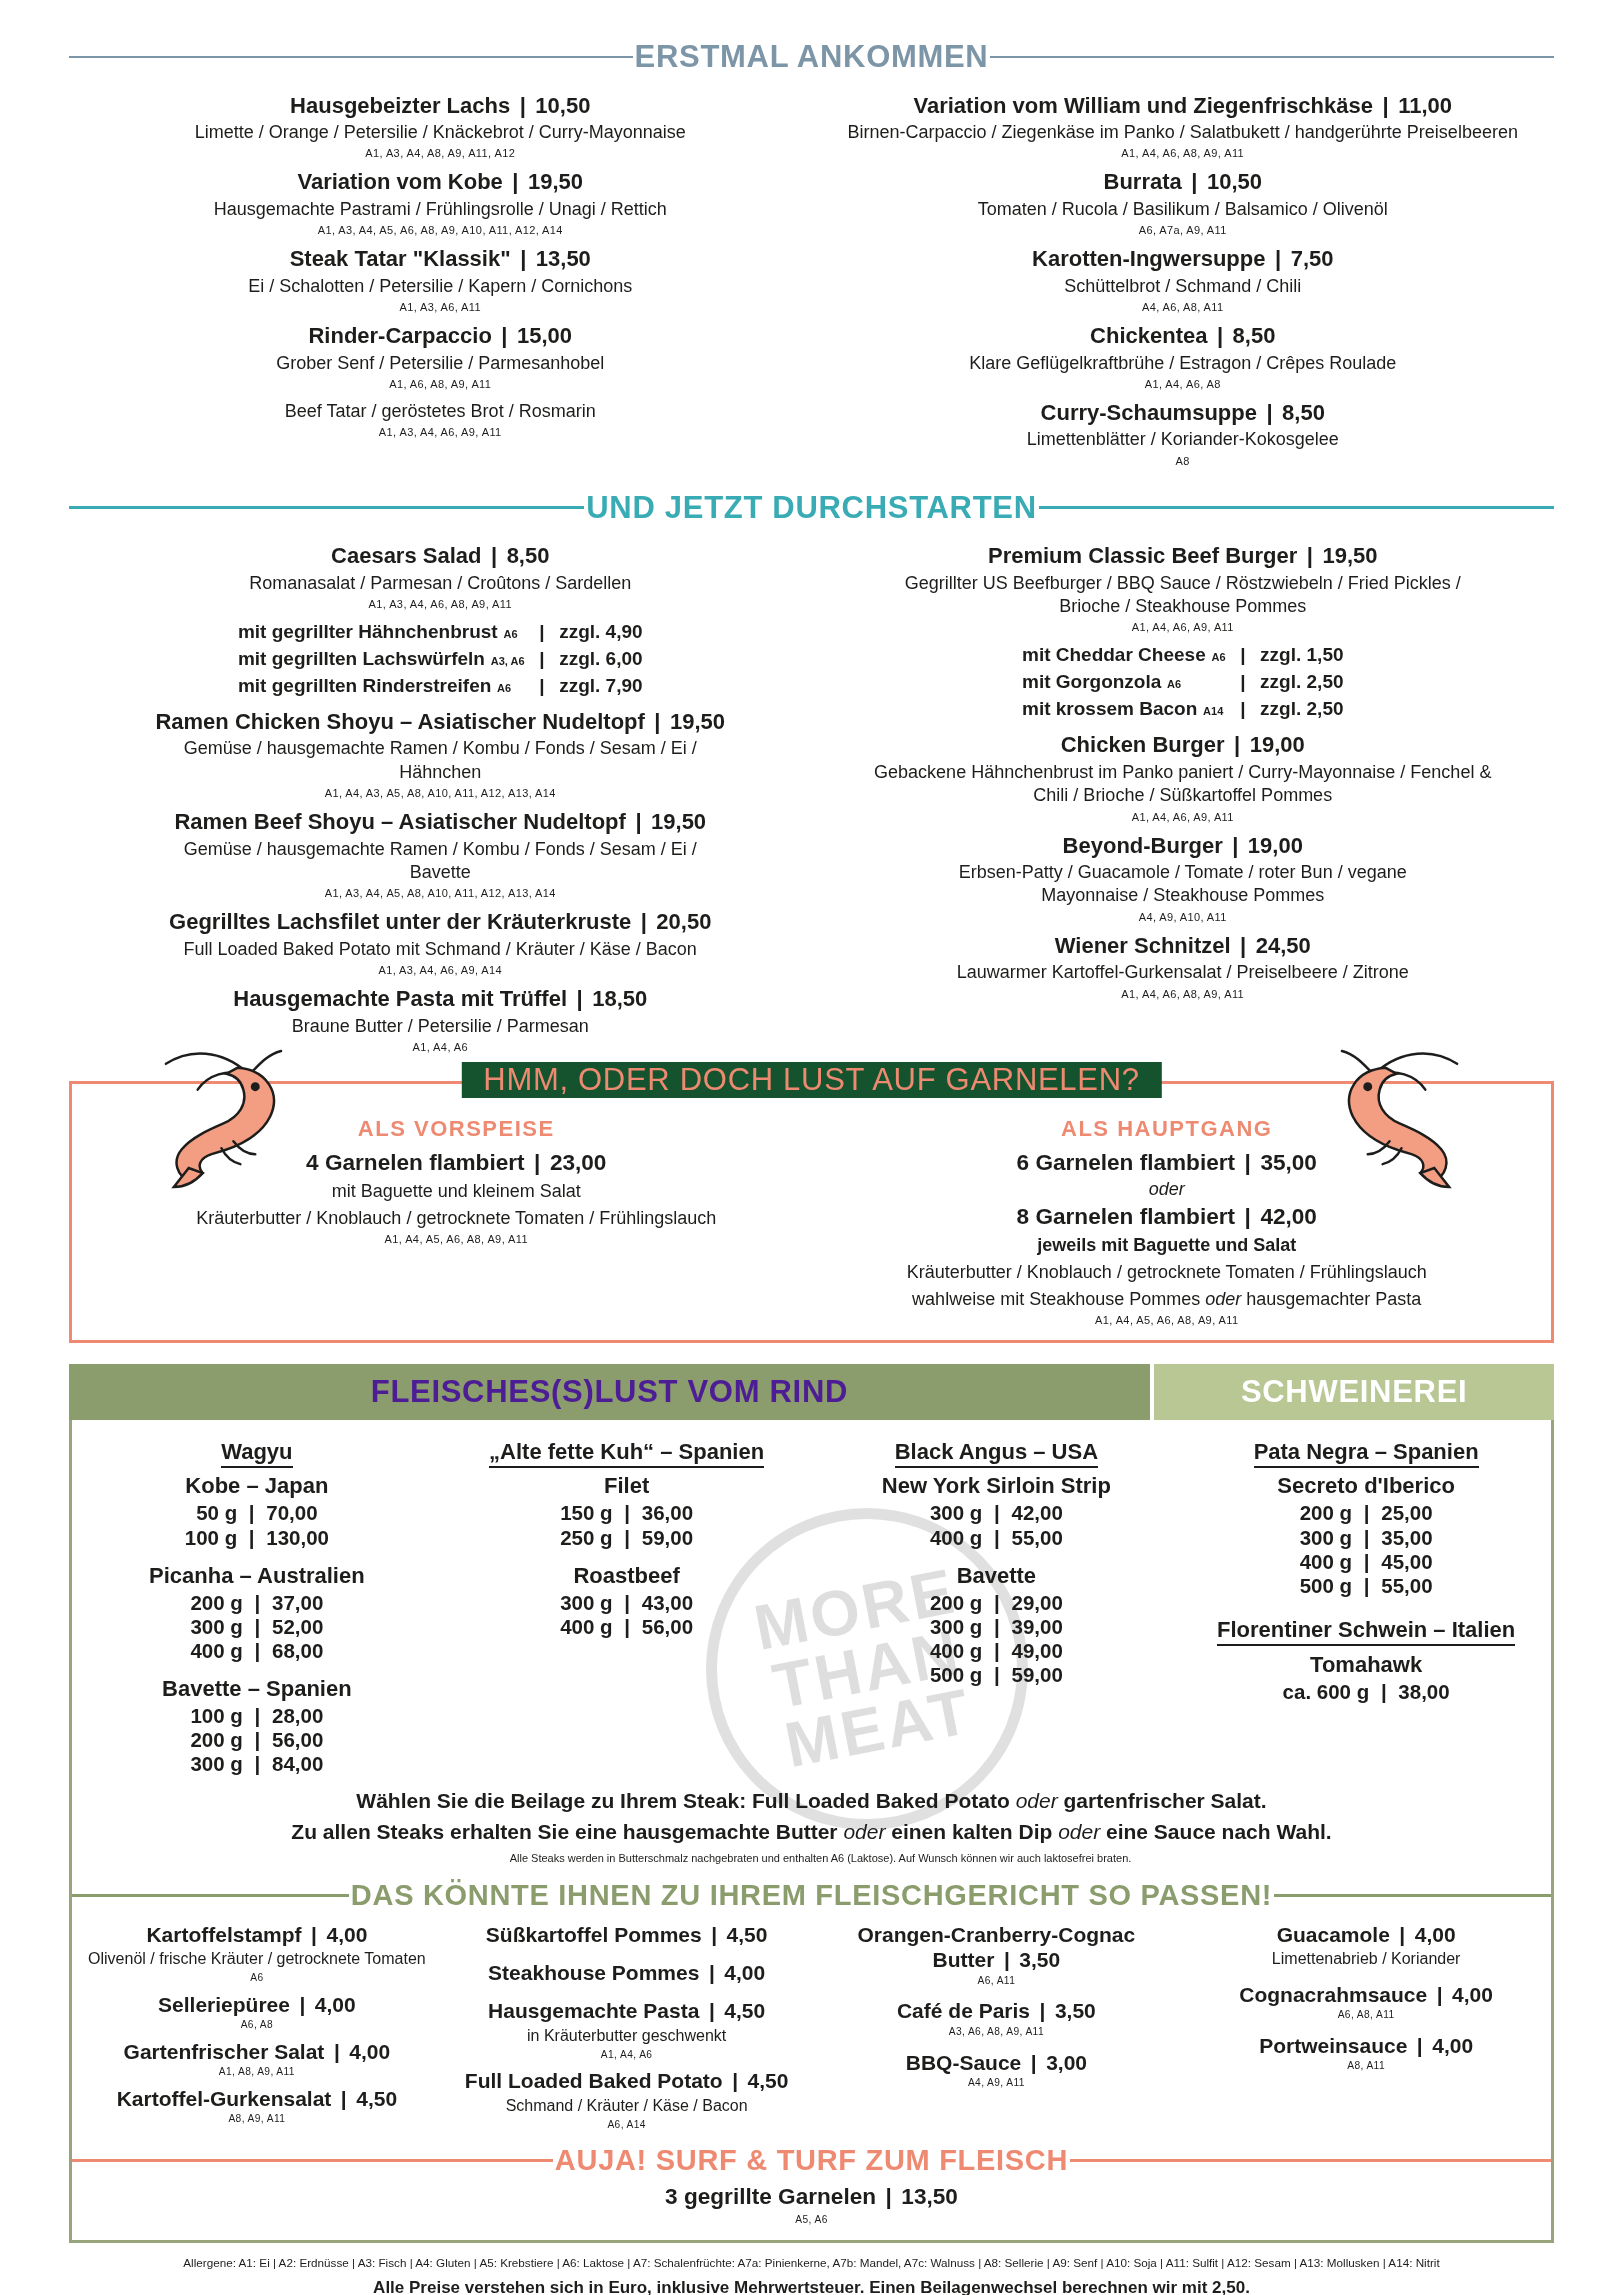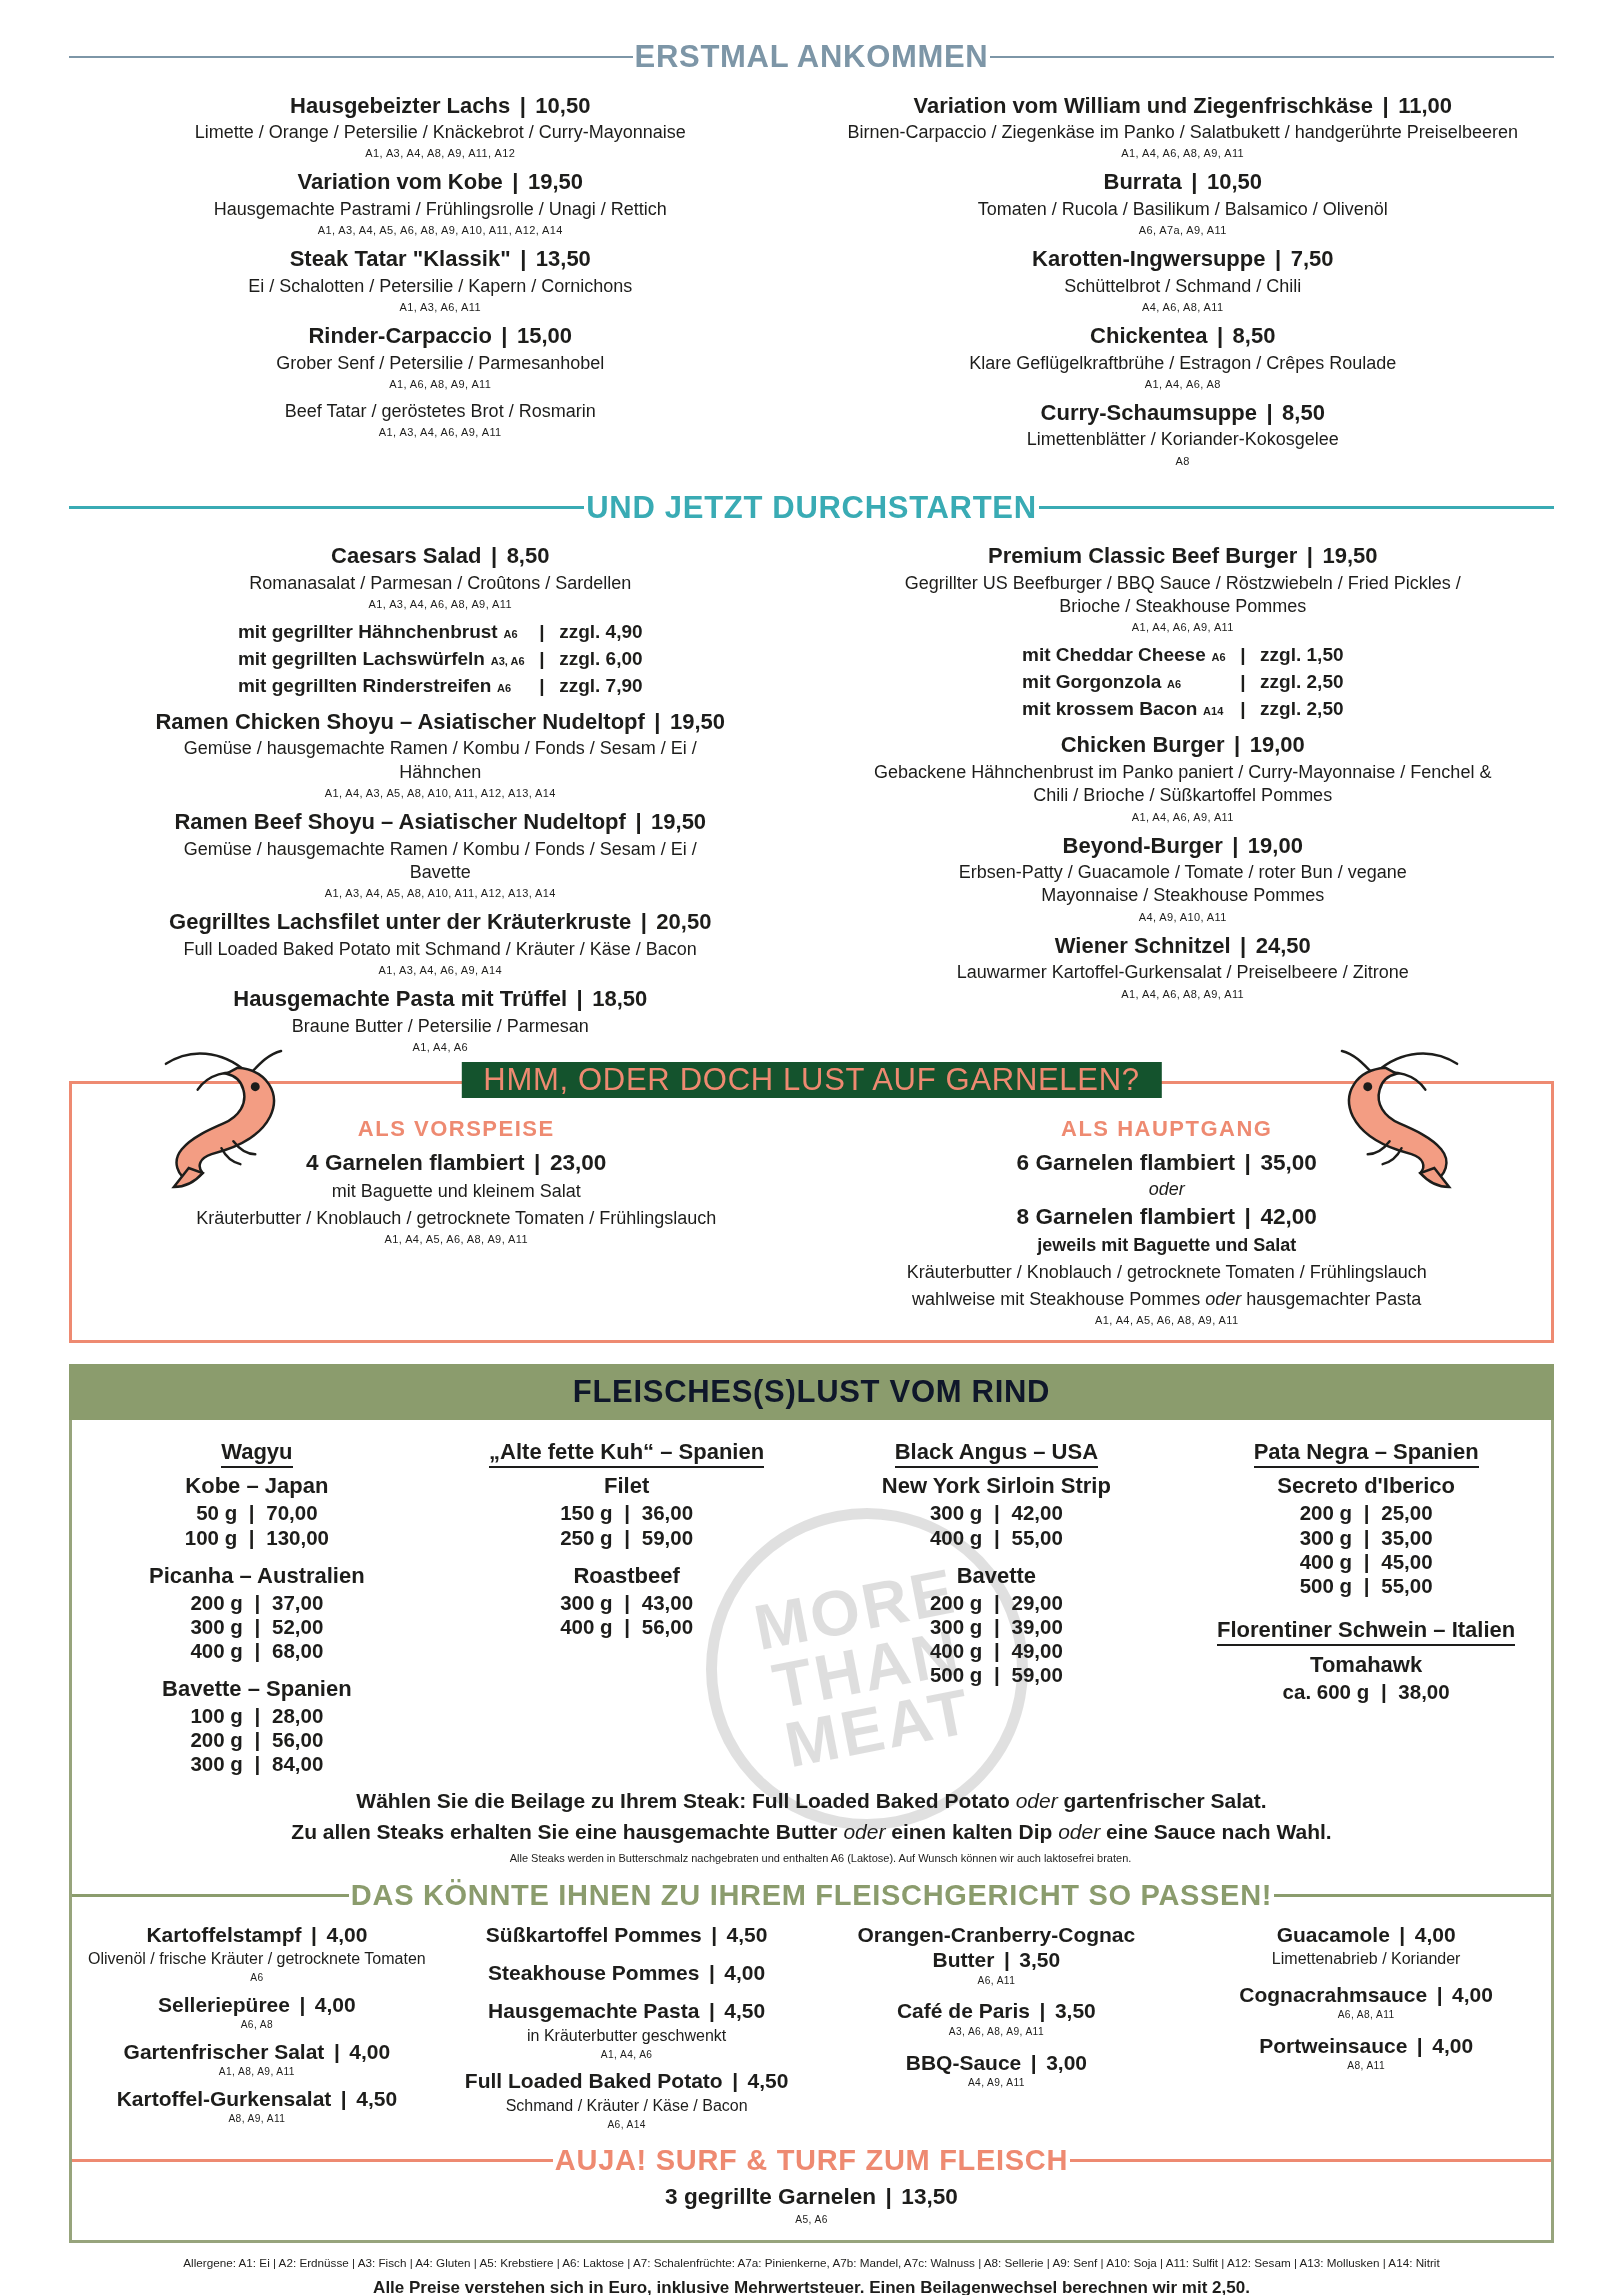--- a/index.html
+++ b/index.html
@@ -37,21 +37,21 @@
   .shrimp-l{left:80px;}
   .shrimp-r{right:80px;transform:scaleX(-1);}
   .glabel{color:#ee8a71;font-weight:bold;font-size:22px;letter-spacing:1.5px;margin-bottom:7.3px;}
   .gname{font-size:22.6px;font-weight:bold;line-height:1.2;margin-top:2.9px;}
   .gline{font-size:18px;line-height:1.3;margin-top:3.7px;}
   .goder{font-size:18px;font-style:italic;margin-top:2.9px;}
   .em{font-style:italic;font-weight:normal;}
   .em-b{font-style:italic;font-weight:normal;}
   
   .band{display:flex;height:56px;margin-top:20.5px;}
-  .band-left{flex:73;background:#8b9c6d;color:#0f172a;display:flex;align-items:center;justify-content:center;
+  .band-left{flex:73;background:#8b9c6d;color:#4c1d95;display:flex;align-items:center;justify-content:center;
     font-weight:bold;font-size:31px;letter-spacing:0.7px;}
   .band-right{flex:27;background:#b8c794;color:#ffffff;display:flex;align-items:center;justify-content:center;
     font-weight:bold;font-size:31px;letter-spacing:0.7px;margin-left:4.4px;}
   .mbox{border:3.7px solid #97a47c;border-top:none;position:relative;padding:19px 0 14.6px 0;}
   .stamp{position:absolute;left:634px;top:88px;width:300px;height:300px;border:11.7px solid rgba(0,0,0,.12);
     border-radius:50%;transform:rotate(-11deg);display:flex;flex-direction:column;justify-content:center;align-items:center;
     color:rgba(0,0,0,.13);font-weight:bold;font-size:64px;line-height:.95;letter-spacing:2.9px;z-index:0;}
   .mcols{display:flex;position:relative;z-index:1;}
   .mcol{width:25%;text-align:center;padding:0 7.3px;box-sizing:border-box;}
   .mh{font-size:22px;font-weight:bold;margin-bottom:8.8px;}
@@ -279,20 +279,21 @@
         <div class="gline" style="font-weight:bold">jeweils mit Baguette und Salat</div>
         <div class="gline">Kräuterbutter / Knoblauch / getrocknete Tomaten / Frühlingslauch</div>
         <div class="gline"><span>wahlweise mit Steakhouse Pommes </span><span class="em">oder</span><span> hausgemachter Pasta</span></div>
         <div class="ag">A1, A4, A5, A6, A8, A9, A11</div>
       </div>
     </div>
   </div>
 
   <div class="band">
     <div class="band-left">FLEISCHES(S)LUST VOM RIND</div>
+    <div class="band-right">SCHWEINEREI</div>
   </div>
 
   <div class="mbox">
     <div class="stamp">
       <div>MORE</div>
       <div>THAN</div>
       <div>MEAT</div>
     </div>
 
     <div class="mcols">

